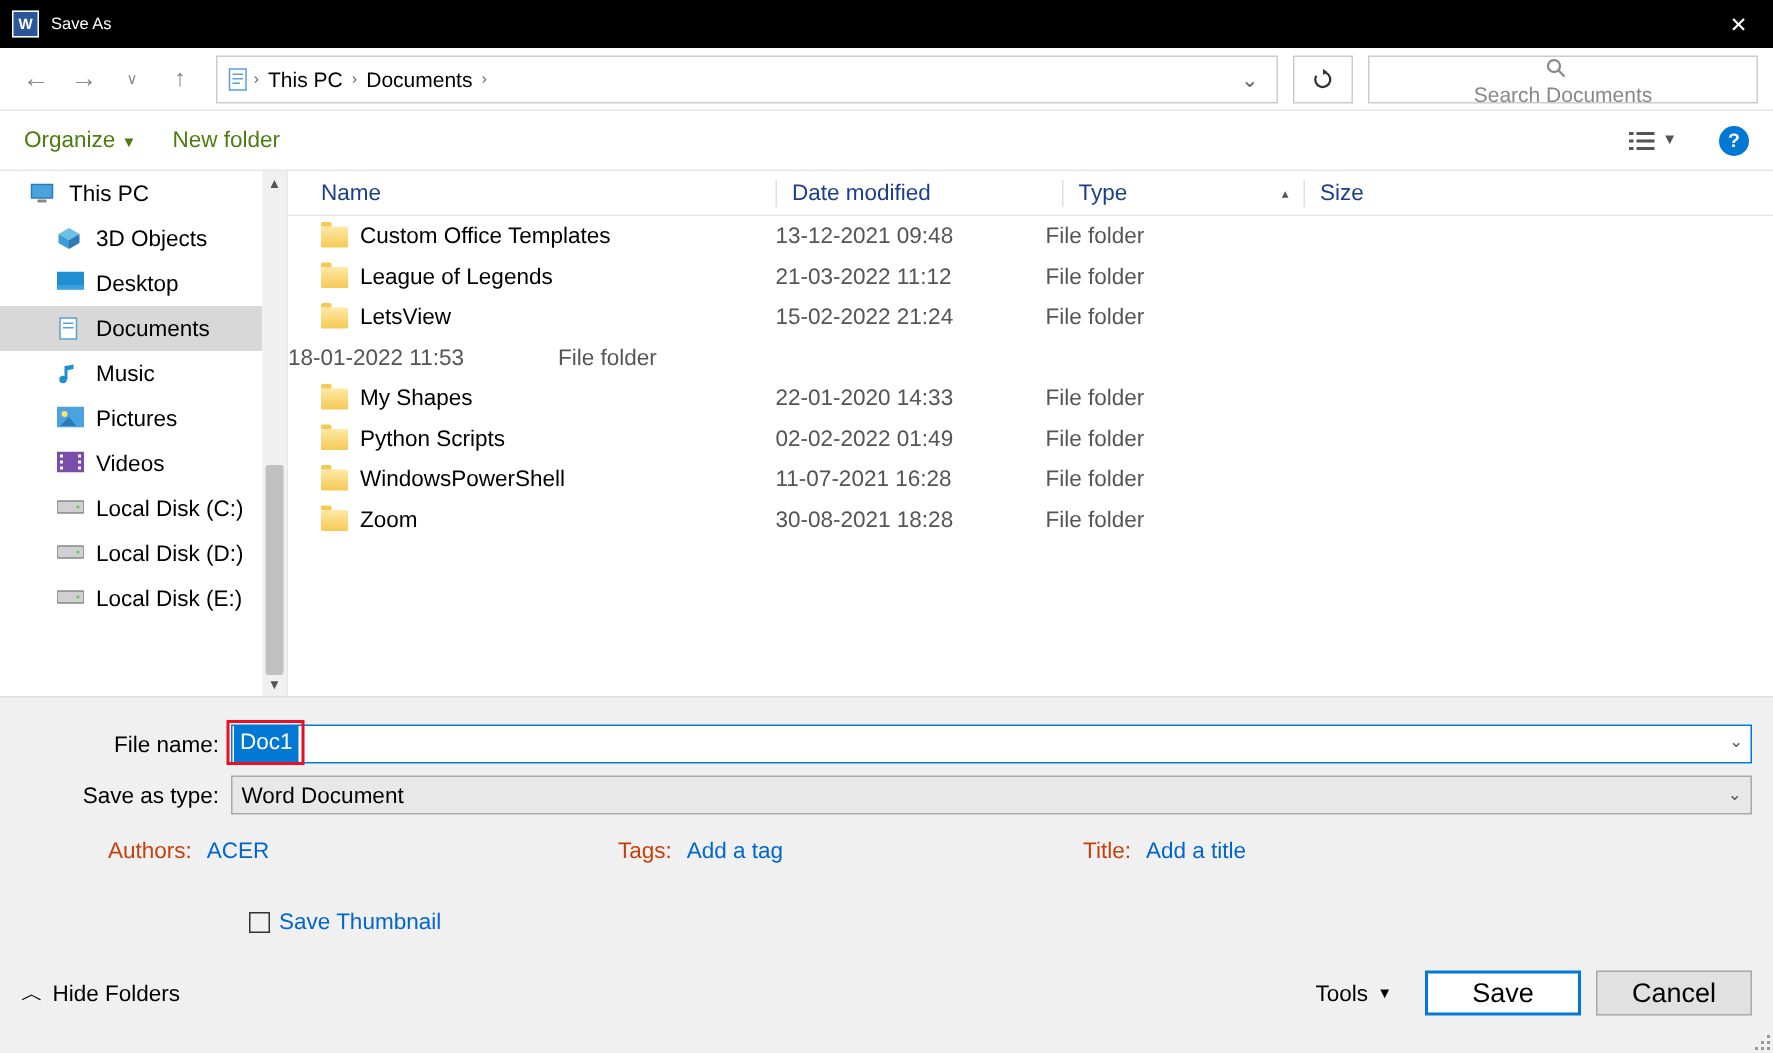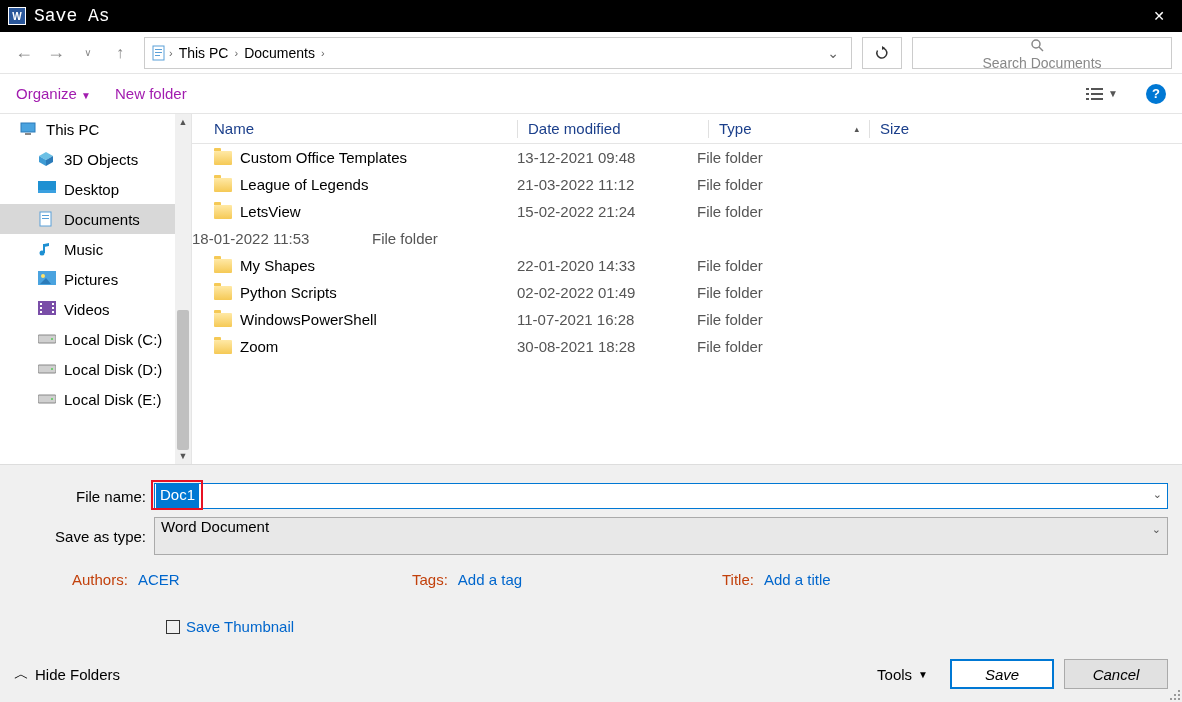--- a/index.html
+++ b/index.html
@@ -1,34 +1,34 @@
 <!DOCTYPE html>
 <html><head>
 <meta charset="utf-8">
 <style>
   * { box-sizing: border-box; font-family: "Segoe UI", Tahoma, sans-serif; }
   body { margin: 0; width: 1182px; height: 702px; background: #fff; overflow: hidden; font-size: 14px; color: #000; }
   .titlebar { height: 32px; background: #000; color: #fff; display: flex; align-items: center; padding: 0 0 0 8px; }
   .titlebar .word-icon { width: 18px; height: 18px; background: #2b579a; display: flex; align-items: center; justify-content: center; font-size: 10px; font-weight: bold; color: #fff; margin-right: 8px; border: 1px solid #fff; }
-  .titlebar .title { font-size: 18px; font-family: Liberation Mono, monospace; }
+  .titlebar .title { font-size: 11px; }
   .titlebar .spacer { flex: 1; }
   .titlebar .close { width: 46px; height: 32px; display: flex; align-items: center; justify-content: center; font-size: 14px; cursor: pointer; }
   .nav-row { height: 42px; display: flex; align-items: center; padding: 6px 10px; gap: 4px; border-bottom: 1px solid #e5e5e5; }
   .nav-btn { width: 28px; height: 28px; display: flex; align-items: center; justify-content: center; color: #888; cursor: pointer; font-size: 14px; }
   .nav-btn.arrow-left, .nav-btn.arrow-right { font-size: 18px; }
   .breadcrumb-box { flex: 1; height: 32px; border: 1px solid #ccc; display: flex; align-items: center; padding: 0 6px; margin: 0 6px; }
   .breadcrumb-box .crumb { padding: 0 6px; cursor: pointer; color: #000; }
   .breadcrumb-box .chev { color: #666; font-size: 11px; }
   .breadcrumb-box .spacer { flex: 1; }
   .breadcrumb-box .recent-chev { color: #666; padding: 0 6px; cursor: pointer; }
   .refresh-box { width: 40px; height: 32px; border: 1px solid #ccc; display: flex; align-items: center; justify-content: center; cursor: pointer; }
   .search-box { width: 260px; height: 32px; border: 1px solid #ccc; display: flex; align-items: center; padding: 0 10px; color: #888; margin-left: 6px; flex-direction: column; }
   .search-box .sicon { margin-right: 10px; }
   .toolbar-row { height: 40px; display: flex; align-items: center; padding: 0 16px; gap: 24px; border-bottom: 1px solid #e5e5e5; }
-  .toolbar-row .link { color: #a21caf; cursor: pointer; font-size: 15px; }
+  .toolbar-row .link { color: #4d7c0f; cursor: pointer; font-size: 15px; }
   .toolbar-row .spacer { flex: 1; }
   .toolbar-row .view-btn { color: #555; cursor: pointer; padding: 4px; display: flex; align-items: center; gap: 4px; }
   .toolbar-row .help-btn { width: 20px; height: 20px; border-radius: 50%; background: #0078d4; color: #fff; display: flex; align-items: center; justify-content: center; font-size: 13px; font-weight: bold; cursor: pointer; }
   .main-area { display: flex; height: 350px; }
   .tree-wrap { width: 192px; display: flex; border-right: 1px solid #e5e5e5; }
   .tree { width: 176px; overflow: hidden; }
   .tree-item { height: 30px; display: flex; align-items: center; padding-left: 20px; gap: 8px; cursor: pointer; font-size: 15px; }
   .tree-item.indent { padding-left: 38px; }
   .tree-item.selected { background: #d8d8d8; }
   .tree-scroll { width: 16px; background: #f0f0f0; position: relative; }
@@ -46,32 +46,32 @@
   .folder-icon { width: 18px; height: 14px; background: linear-gradient(#ffe9a6, #f5c955); border-radius: 1px; position: relative; }
   .folder-icon::before { content: ""; position: absolute; top: -3px; left: 0; width: 7px; height: 3px; background: #f5c955; border-radius: 1px 1px 0 0; }
   .bottom-panel { background: #f0f0f0; border-top: 1px solid #ddd; padding: 18px 14px 10px 14px; height: 238px; display: flex; flex-direction: column; }
   .field-row { display: flex; align-items: center; margin-bottom: 8px; }
   .field-label { width: 140px; text-align: right; padding-right: 8px; font-size: 15px; }
   .filename-wrap { flex: 1; position: relative; }
   .filename-input { width: 100%; height: 26px; border: 1px solid #0078d4; padding: 0 22px 0 6px; font-size: 15px; }
   .filename-highlight { position: absolute; left: 2px; top: 1px; bottom: 1px; background: #0078d4; color: #fff; padding: 2px 4px; font-size: 15px; pointer-events: none; }
   .red-box { position: absolute; left: -3px; top: -3px; width: 52px; height: 30px; border: 2px solid #e81123; pointer-events: none; }
   .combo-chev { position: absolute; right: 6px; top: 5px; color: #555; font-size: 11px; pointer-events: none; }
-  .type-select { flex: 1; height: 38px; border: 1px solid #aaa; background: #e8e8e8; padding: 0 22px 0 6px; font-size: 15px; display: flex; align-items: flex-start; position: relative; cursor: pointer; }
+  .type-select { flex: 1; height: 26px; border: 1px solid #aaa; background: #e8e8e8; padding: 0 22px 0 6px; font-size: 15px; display: flex; align-items: center; position: relative; cursor: pointer; }
   .meta-row { display: flex; padding: 8px 0 0 58px; gap: 40px; font-size: 15px; }
   .meta-col { display: flex; gap: 10px; }
   .meta-label { color: #c2410c; }
   .meta-link { color: #0066cc; cursor: pointer; }
   .thumb-row { padding: 30px 0 0 152px; display: flex; align-items: center; gap: 6px; font-size: 15px; }
   .thumb-row .chk { width: 14px; height: 14px; border: 1px solid #333; cursor: pointer; }
   .action-row { display: flex; align-items: center; padding-top: 24px; }
   .hide-folders { display: flex; align-items: center; gap: 6px; cursor: pointer; color: #000; font-size: 15px; }
   .action-row .spacer { flex: 1; }
   .tools-btn { display: flex; align-items: center; gap: 6px; cursor: pointer; padding: 0 12px; font-size: 15px; }
-  .btn { width: 104px; height: 30px; border: 1px solid #aaa; background: #e1e1e1; display: flex; align-items: center; justify-content: center; cursor: pointer; font-size: 15px; margin-left: 10px; font-style: italic; }
+  .btn { width: 104px; height: 30px; border: 1px solid #aaa; background: #e1e1e1; display: flex; align-items: center; justify-content: center; cursor: pointer; font-size: 18px; margin-left: 10px; }
   .btn.primary { border: 2px solid #0078d4; background: #fff; }
   .ticon { width: 18px; height: 16px; display: inline-block; }
   .grip { position: absolute; right: 2px; bottom: 2px; width: 14px; height: 14px; }
   .grip span { position: absolute; width: 2px; height: 2px; background: #999; }
   .col-sep { width: 1px; height: 18px; background: #e0e0e0; margin-right: 10px; }
 </style>
 </head>
 <body>
 
 <div class="titlebar">

